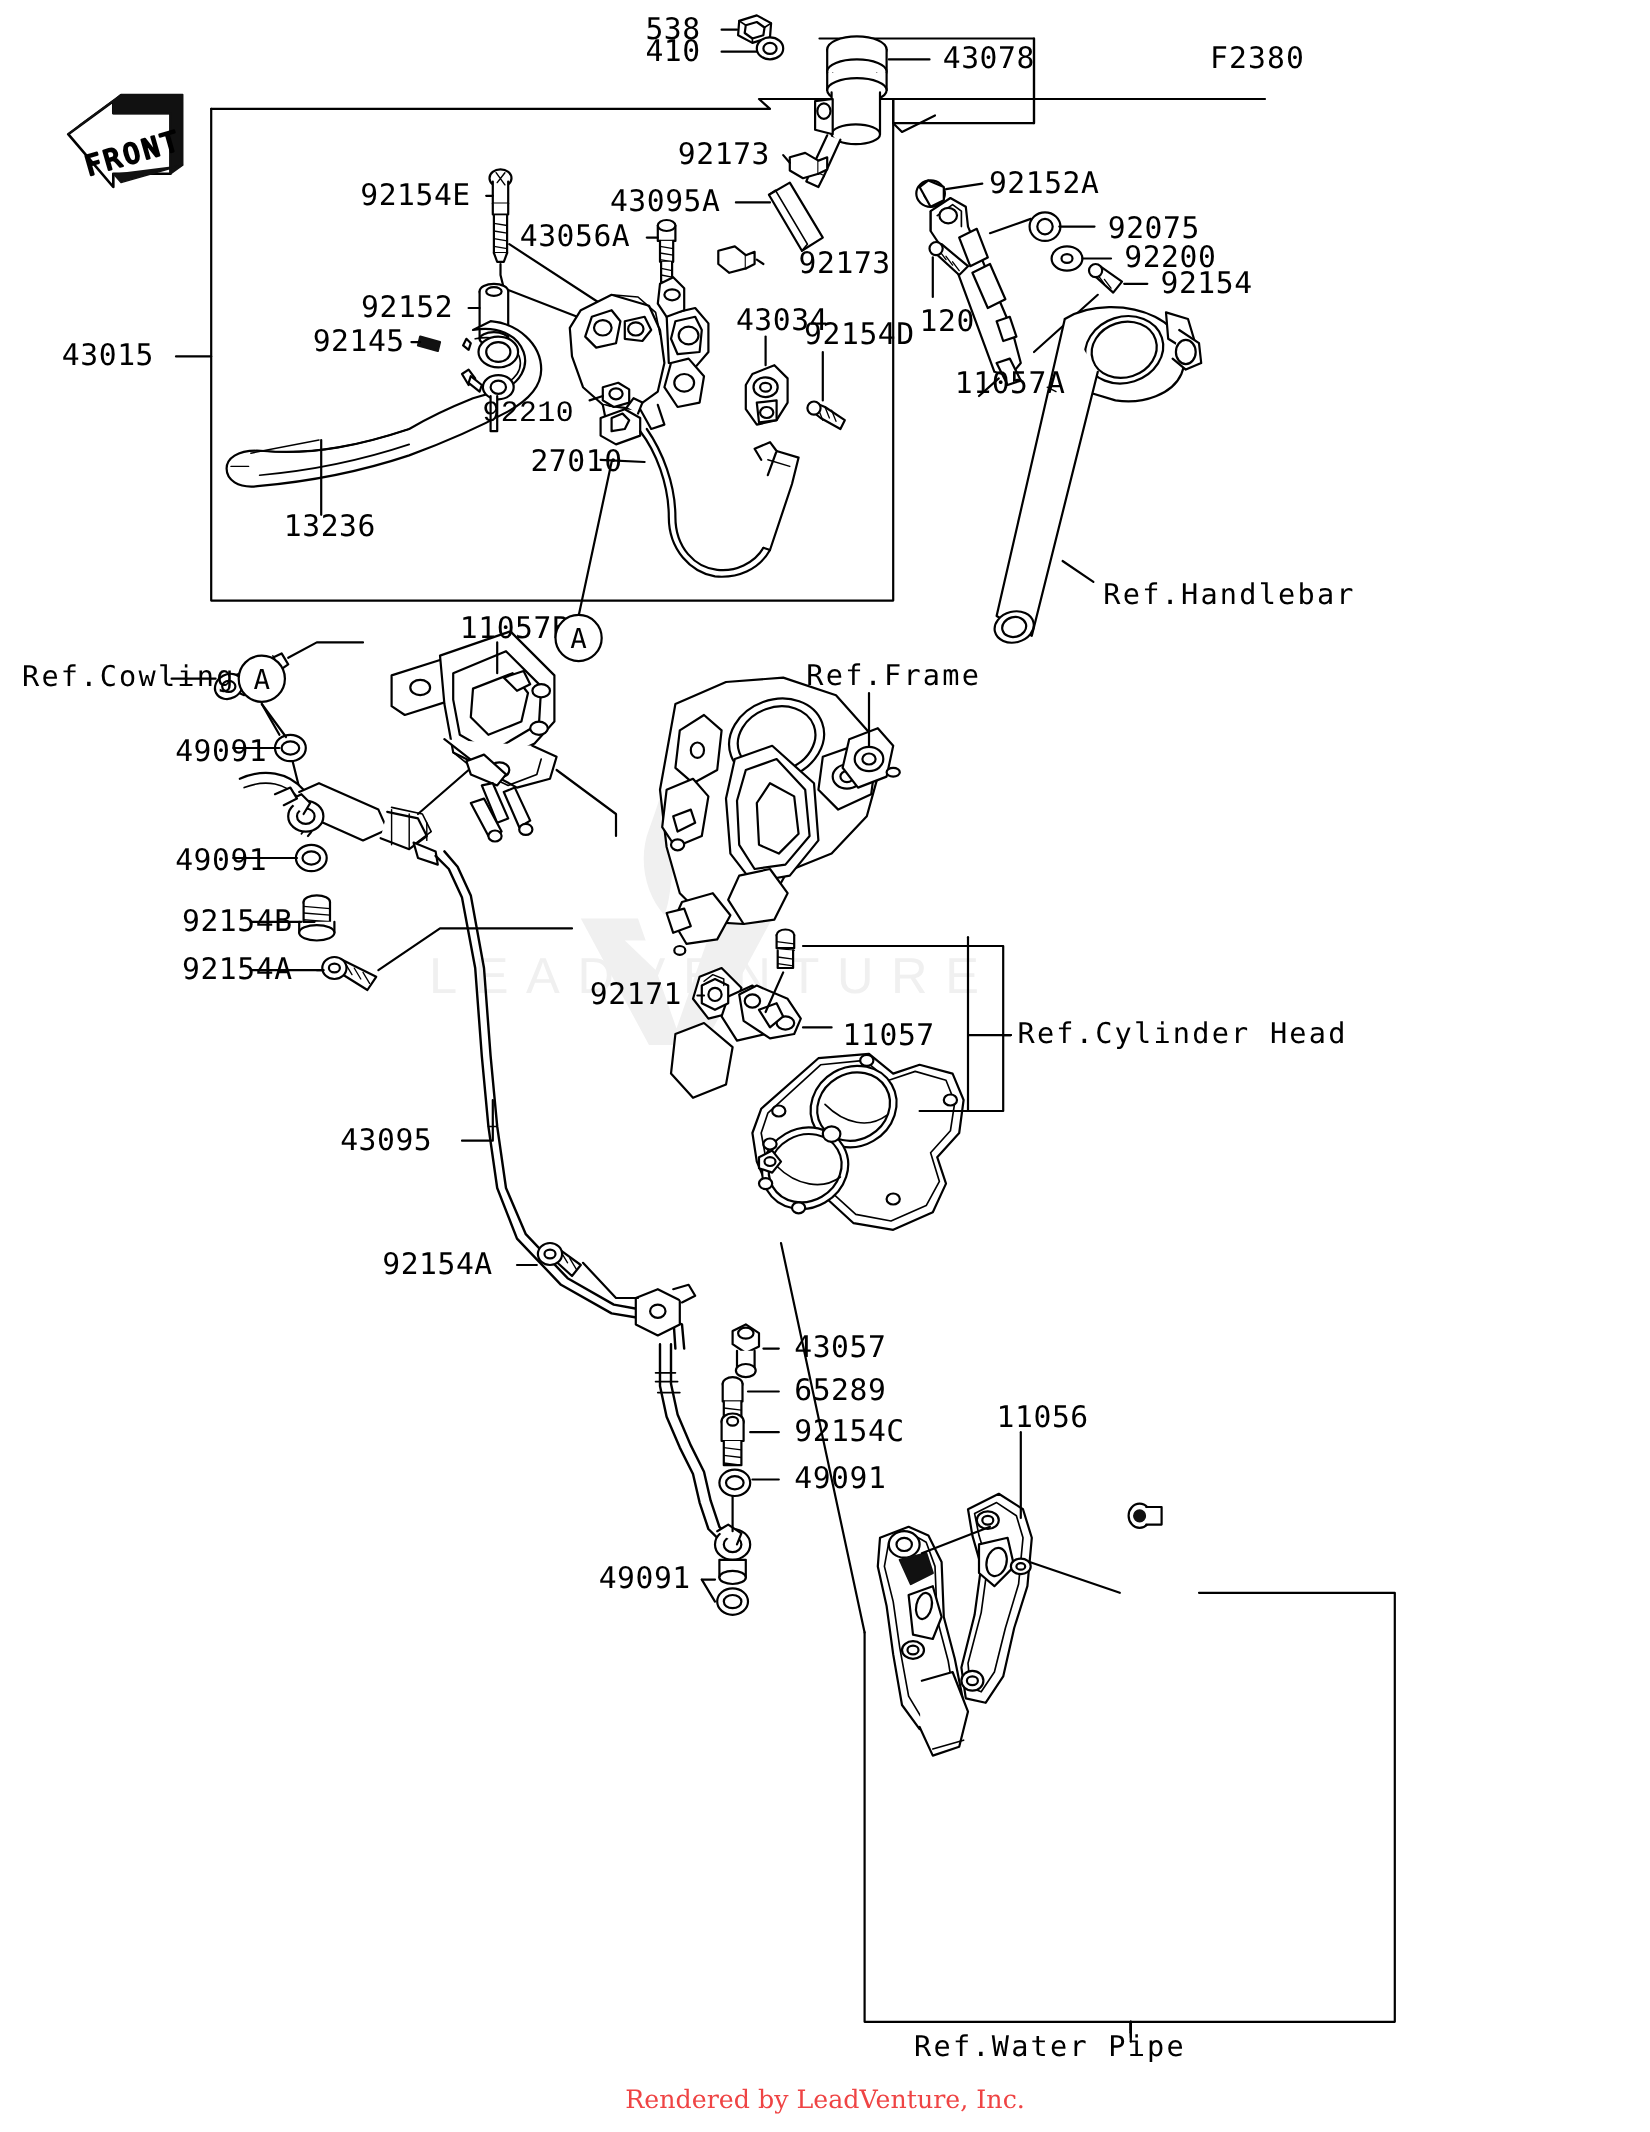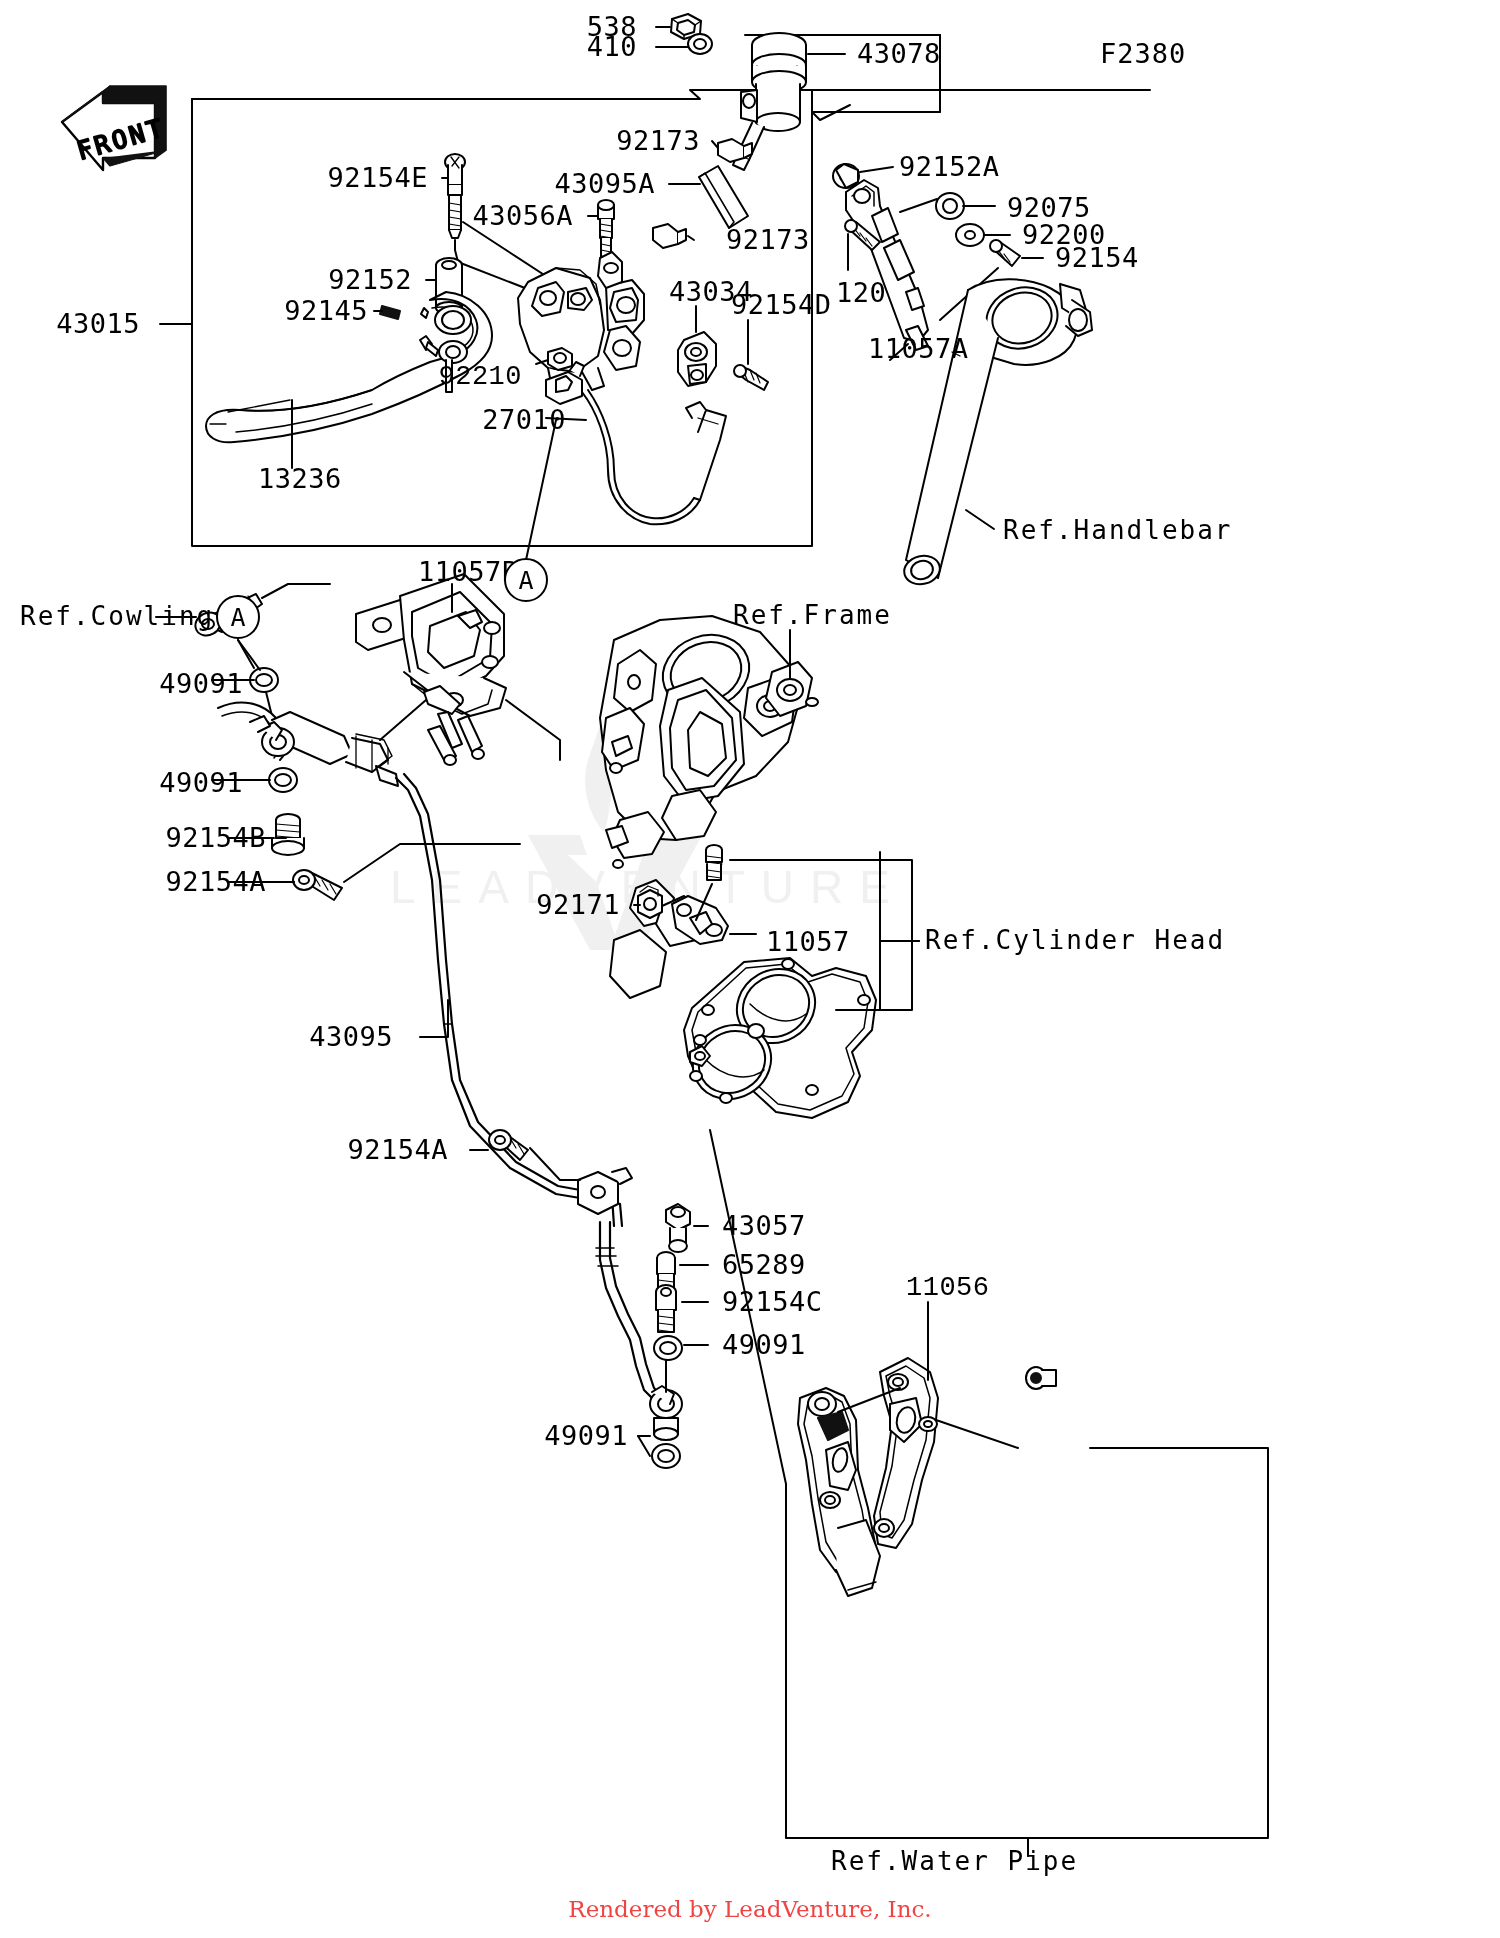--- a/index.html
+++ b/index.html
@@ -673,36 +673,36 @@
       <div class="lbl r" style="left: 412px; top: 266px;">92152</div>
       <div class="lbl" style="left: 669px; top: 278px;">43034</div>
       <div class="lbl" style="left: 836px; top: 279px;">120</div>
       <div class="lbl r" style="left: 368px; top: 297px;">92145</div>
       <div class="lbl" style="left: 731px; top: 291px;">92154D</div>
       <div class="lbl r" style="left: 140px; top: 310px; text-align: right;">43015</div>
       <div class="lbl" style="left: 868px; top: 335px;">11057A</div>
       <div class="lbl r" style="left: 522px; top: 364px; font-family: Liberation Mono, monospace;">92210</div>
       <div class="lbl r" style="left: 566px; top: 406px;">27010</div>
       <div class="lbl" style="left: 258px; top: 465px;">13236</div>
-      <div class="lbl ref" style="left: 1003px; top: 517px;">Ref.Handlebar</div>
+      <div class="lbl ref" style="left: 1003px; top: 528px;">Ref.Handlebar</div>
       <div class="lbl" style="left: 418px; top: 558px;">11057B</div>
       <div class="lbl ref" style="left: 20px; top: 603px;">Ref.Cowling</div>
       <div class="lbl ref" style="left: 733px; top: 602px;">Ref.Frame</div>
       <div class="lbl r" style="left: 243px; top: 670px;">49091</div>
       <div class="lbl r" style="left: 243px; top: 769px;">49091</div>
       <div class="lbl r" style="left: 266px; top: 824px;">92154B</div>
       <div class="lbl r" style="left: 266px; top: 868px;">92154A</div>
       <div class="lbl r" style="left: 620px; top: 891px;">92171</div>
       <div class="lbl" style="left: 766px; top: 928px;">11057</div>
       <div class="lbl ref" style="left: 925px; top: 927px;">Ref.Cylinder Head</div>
       <div class="lbl r" style="left: 393px; top: 1023px;">43095</div>
       <div class="lbl r" style="left: 448px; top: 1136px;">92154A</div>
       <div class="lbl" style="left: 722px; top: 1212px;">43057</div>
       <div class="lbl" style="left: 722px; top: 1251px;">65289</div>
-      <div class="lbl" style="left: 906px; top: 1275px; font-family: Liberation Mono, monospace;">11056</div>
+      <div class="lbl" style="left: 906px; top: 1275px;">11056</div>
       <div class="lbl" style="left: 722px; top: 1288px;">92154C</div>
       <div class="lbl" style="left: 722px; top: 1331px;">49091</div>
       <div class="lbl r" style="left: 628px; top: 1422px;">49091</div>
       <div class="lbl ref" style="left: 831px; top: 1848px;">Ref.Water Pipe</div>
     </div>
   <div id="markers">
       <div class="circmark" style="left: 504px; top: 558px;">A</div>
       <div class="circmark" style="left: 216px; top: 595px;">A</div>
     </div>
 

